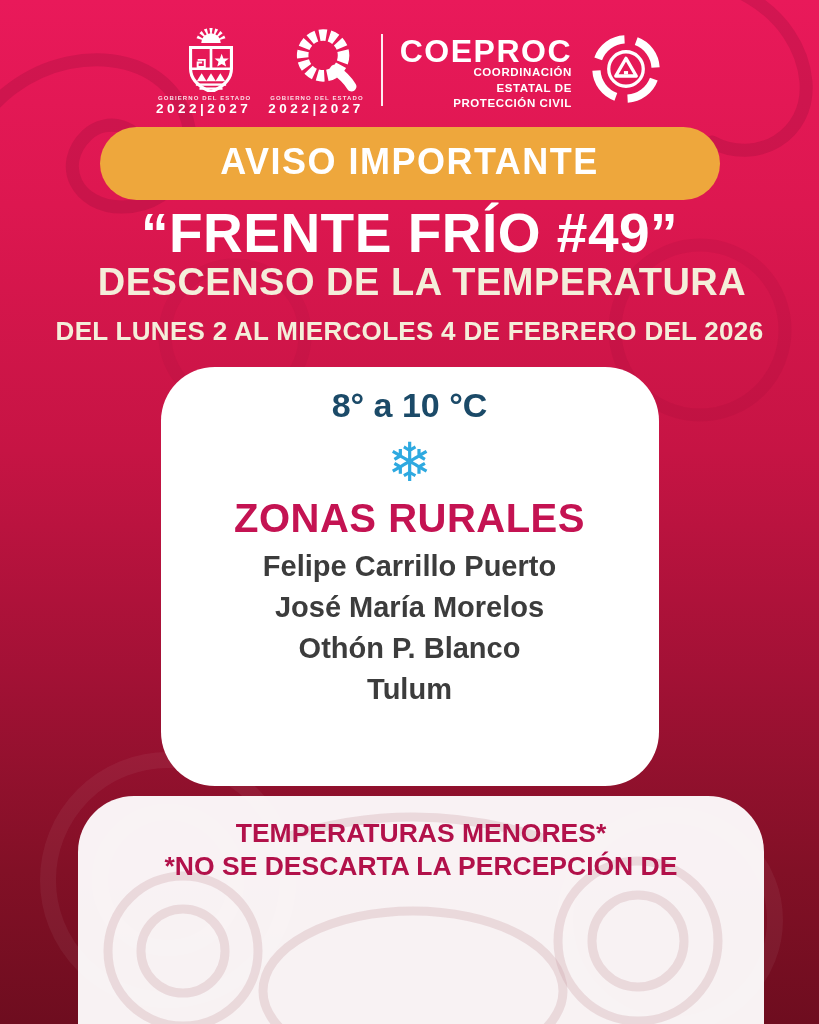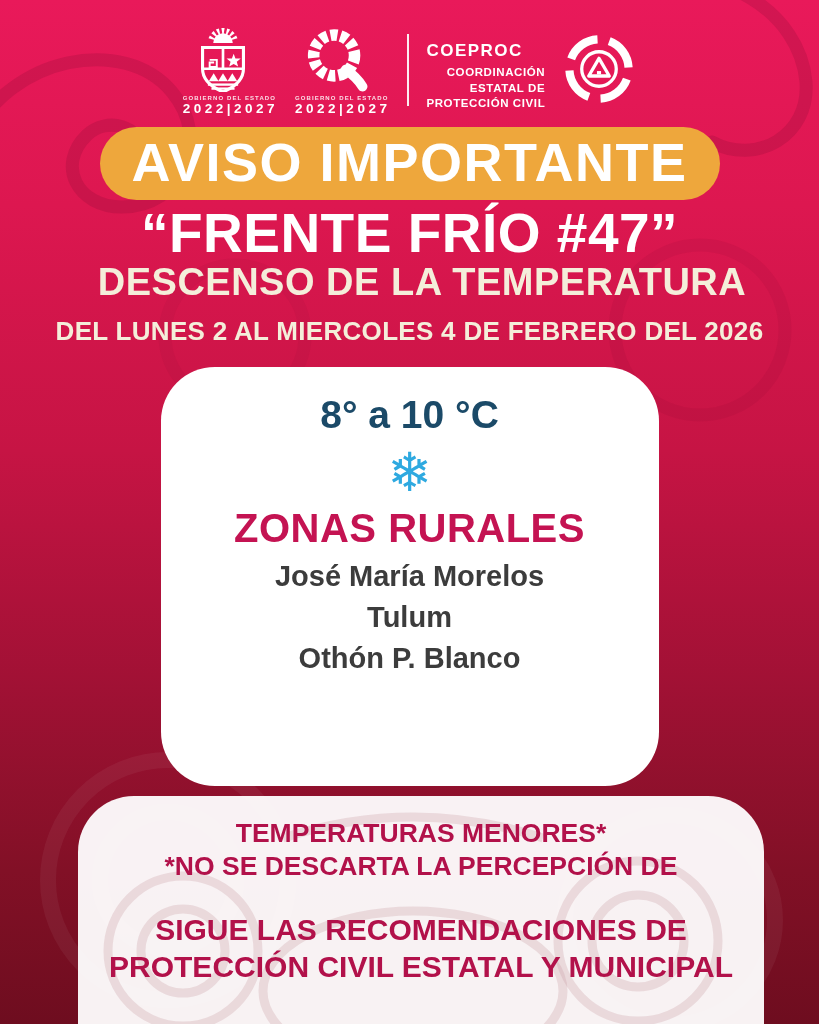--- a/index.html
+++ b/index.html
@@ -5,44 +5,44 @@
   * { margin:0; padding:0; box-sizing:border-box; }
   body { background:#30040f; font-family:"Liberation Sans", sans-serif; }
   .poster {
     position:relative; width:819px; height:1024px; margin:0 auto; overflow:hidden;
     background:linear-gradient(180deg,#E9195A 0%,#DD1750 20%,#C61444 44%,#A21135 66%,#821026 85%,#6E0D1F 100%);
   }
   .bg-decor { position:absolute; inset:0; pointer-events:none; }
 
   
   .logos { position:absolute; top:26px; left:0; width:100%; display:flex; justify-content:center; align-items:flex-start; gap:17px; }
-  .logo-col { display:flex; flex-direction:column; align-items:flex-start; }
+  .logo-col { display:flex; flex-direction:column; align-items:flex-end; }
   .cap1 { font-size:6px; font-weight:bold; letter-spacing:1.1px; color:#ffffff; opacity:.85; margin-top:3px; white-space:nowrap; }
   .cap2 { font-size:13.5px; font-weight:bold; letter-spacing:3.5px; color:#ffffff; white-space:nowrap; }
   .header-divider { width:2px; height:72px; background:rgba(255,255,255,.92); margin-top:8px; }
   .coeproc { text-align:left; color:#fff; margin-top:12px; }
-  .coeproc-title { font-size:17px; font-weight:bold; letter-spacing:1.5px; line-height:26px; }
+  .coeproc-title { font-size:32px; font-weight:bold; letter-spacing:1.5px; line-height:26px; }
   .coeproc-sub { font-size:11.5px; font-weight:bold; letter-spacing:.6px; line-height:14.5px; margin-top:1px;text-align:right; }
   .emblem { margin-top:6px; }
 
   
   .banner { position:absolute; top:127px; left:50%; transform:translateX(-50%);
     width:620px; height:73px; border-radius:40px; background:#EEA73C;
     display:flex; align-items:center; justify-content:center; }
-  .banner span { color:#ffffff; font-size:54px; font-weight:bold; letter-spacing:1.5px; padding-bottom:3px; }
+  .banner span { color:#ffffff; font-size:36px; font-weight:bold; letter-spacing:1.5px; padding-bottom:3px; }
 
   
   .title    { position:absolute; top:201px; width:100%; text-align:center; color:#ffffff; font-size:55px; font-weight:bold; letter-spacing:.5px; }
   .subtitle { position:absolute; top:261px; width:100%; text-align:center; color:#F4EEDA; font-size:38px; font-weight:bold; letter-spacing:.5px;padding-left:25px; }
   .daterange{ position:absolute; top:316px; width:100%; text-align:center; color:#F4EEDA; font-size:26px; font-weight:bold; letter-spacing:.3px; }
 
   
   .temp-card { position:absolute; top:367px; left:50%; transform:translateX(-50%);
     width:498px; height:419px; background:#ffffff; border-radius:54px; text-align:center; }
-  .temp-range { padding-top:25px; font-size:39px; line-height:46px; font-weight:bold; color:#1B4A68; }
+  .temp-range { padding-top:15px; font-size:34px; line-height:46px; font-weight:bold; color:#1B4A68; }
   .snowflake  { font-family:"DejaVu Sans", sans-serif; font-size:54px; line-height:64px; margin-top:3px; color:#2EA9E0; }
   .zones-title    { font-size:40px; line-height:47px; font-weight:bold; color:#C41352; letter-spacing:.5px; }
   .zones-subtitle { font-size:28px; line-height:29px; font-weight:bold; color:#C41352; letter-spacing:.5px; }
   .municipalities { list-style:none; margin-top:4px; }
   .municipalities li { font-size:29px; line-height:41px; font-weight:bold; color:#3C3C3C; }
 
   
   .footer-card { position:absolute; top:796px; left:78px; width:686px; height:228px;
     background:rgba(255,255,255,.95); border-radius:56px 56px 0 0; text-align:center; overflow:hidden; }
   .card-watermark { position:absolute; inset:0; pointer-events:none; }
@@ -125,49 +125,46 @@
       <circle cx="45" cy="45" r="21" fill="none" stroke="#ffffff" stroke-width="4"></circle>
       <path d="M45 32 l12.5 21.5 h-25 z" fill="none" stroke="#ffffff" stroke-width="4" stroke-linejoin="round"></path>
       <rect x="42.5" y="47.5" width="5" height="4" fill="#ffffff"></rect>
     </svg>
   </header>
 
   <div class="banner">
     <span>AVISO IMPORTANTE</span>
   </div>
 
-  <h1 class="title">“FRENTE FRÍO #47”</h1>
+  <h1 class="title">“FRENTE FRÍO #49”</h1>
   <h2 class="subtitle">DESCENSO DE LA TEMPERATURA</h2>
   <div class="daterange">DEL LUNES 2 AL MIERCOLES 4 DE FEBRERO DEL 2026</div>
 
   <section class="temp-card">
     <div class="temp-range">8° a 10 °C</div>
     <div class="snowflake">❄</div>
     <div class="zones-title">ZONAS RURALES</div>
     <ul class="municipalities">
+      <li>Felipe Carrillo Puerto</li>
       <li>José María Morelos</li>
+      <li>Othón P. Blanco</li>
       <li>Tulum</li>
-      <li>Othón P. Blanco</li>
     </ul>
   </section>
 
   <section class="footer-card">
     <svg class="card-watermark" width="686" height="228" viewBox="0 0 686 228">
       <g fill="none" stroke="#C9A0A6" stroke-opacity="0.30" stroke-width="9">
         <circle cx="105" cy="155" r="75"></circle>
         <circle cx="105" cy="155" r="42"></circle>
         <ellipse cx="335" cy="195" rx="150" ry="80"></ellipse>
         <circle cx="560" cy="145" r="80"></circle>
         <circle cx="560" cy="145" r="46"></circle>
         <path d="M205 42 q130 -42 260 0"></path>
       </g>
     </svg>
     <p class="note">
       <span>TEMPERATURAS MENORES*</span>
       <span>*NO SE DESCARTA LA PERCEPCIÓN DE</span>
     </p>
-    <p class="recommendation">
-      <span>SIGUE LAS RECOMENDACIONES DE</span>
-      <span>PROTECCIÓN CIVIL ESTATAL Y MUNICIPAL</span>
-    </p>
   </section>
 
 </div>
 
 </body></html>

